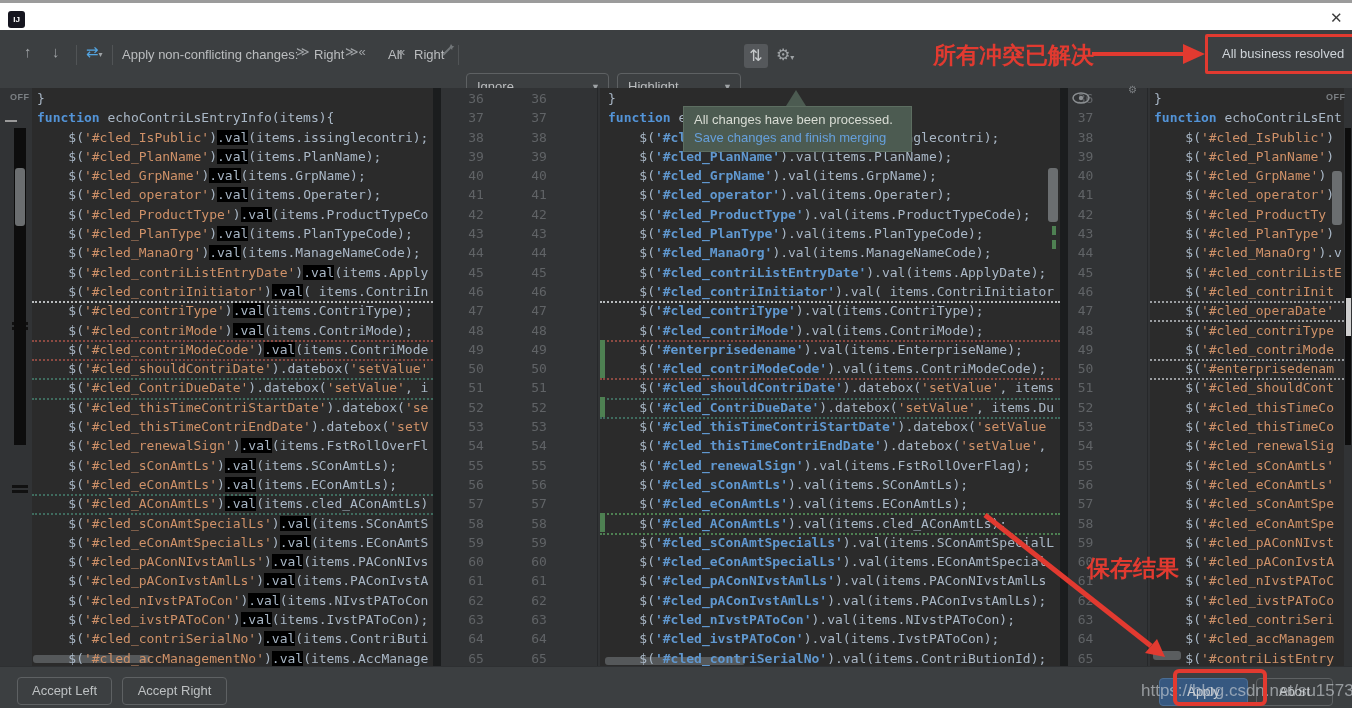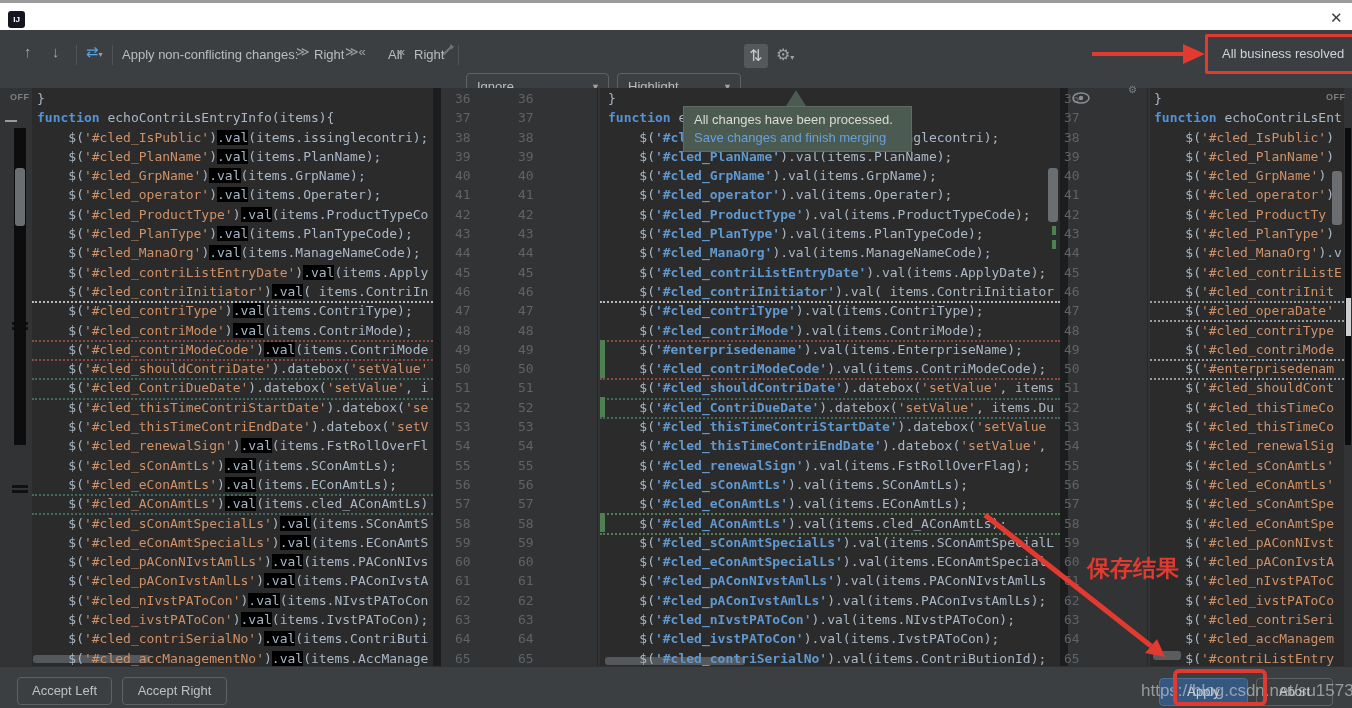--- a/index.html
+++ b/index.html
@@ -25,21 +25,21 @@
   .pressed{background:#55585b;border-radius:3px;}
   .hdr{position:absolute;top:71px;font-size:13px;color:#a8abae;white-space:nowrap;}
   
   .gutterL{left:0;top:88px;width:32px;height:578px;background:#313335;}
   .codebg{position:absolute;top:88px;height:578px;background:#2b2b2b;}
   .gutbg{position:absolute;top:88px;height:578px;background:#313335;}
   .blackdiv{position:absolute;top:88px;height:578px;background:#1b1d1e;}
   .code{position:absolute;top:89px;font-family:"DejaVu Sans Mono",monospace;font-size:13px;
         line-height:19.3px;color:#a9b7c6;white-space:pre;overflow:hidden;}
   .lncol{position:absolute;top:89px;font-family:"DejaVu Sans Mono",monospace;font-size:13px;
-        line-height:19.3px;color:#606366;text-align:left;overflow:hidden;}
+        line-height:19.3px;color:#606366;text-align:center;overflow:hidden;}
   .kw{color:#5394d8;font-weight:bold;}
   .str{color:#cf9168;}
   .sel{color:#6098d0;font-weight:bold;}
   .dw{background:#000000;}
   .off{position:absolute;font-size:9px;font-weight:bold;color:#7c8084;letter-spacing:.5px;}
   .dotted{position:absolute;height:0;border-top:2px dotted;}
   .gbar{position:absolute;width:5px;background:#4e8052;}
   .thumbv{position:absolute;background:#6b6e70;border-radius:3px;}
   .thumbh{position:absolute;background:#55585a;border-radius:3px;}
   .stripe{position:absolute;background:#0d0d0d;}
@@ -296,20 +296,21 @@
     <div class="btn btn-blue" style="left:1159px;top:11px;width:87px;">Apply</div>
     <div class="btn" style="left:1256px;top:11px;width:75px;">Abort</div>
   </div>
 
   <div class="abs tooltip">
     <div class="t1">All changes have been processed.</div>
     <div class="t2">Save changes and finish merging</div>
   </div>
   <div class="watermark">https://blog.csdn.net/su1573</div>
 
+  <div class="red-note" style="left:933px;top:40px;font-size:23px;">所有冲突已解决</div>
   <div class="red-line" style="left:1092px;top:52px;width:92px;height:4px;"></div>
   <div class="red-head" style="left:1183px;top:44px;"></div>
   <div class="red-box" style="left:1205px;top:34px;width:146px;height:34px;border-radius:2px;"></div>
   <div class="red-note" style="left:1087px;top:553px;font-size:23px;">保存结果</div>
   <svg class="abs" style="left:940px;top:500px;z-index:9;" width="260" height="180">
     <line x1="45" y1="15" x2="211" y2="146" stroke="#e23a30" stroke-width="5"></line>
     <polygon points="225,157 205,153 217,139" fill="#e23a30"></polygon>
   </svg>
   <div class="red-box" style="left:1173px;top:669px;width:94px;height:37px;border-width:4px;border-radius:6px;box-sizing:border-box;"></div>
 

